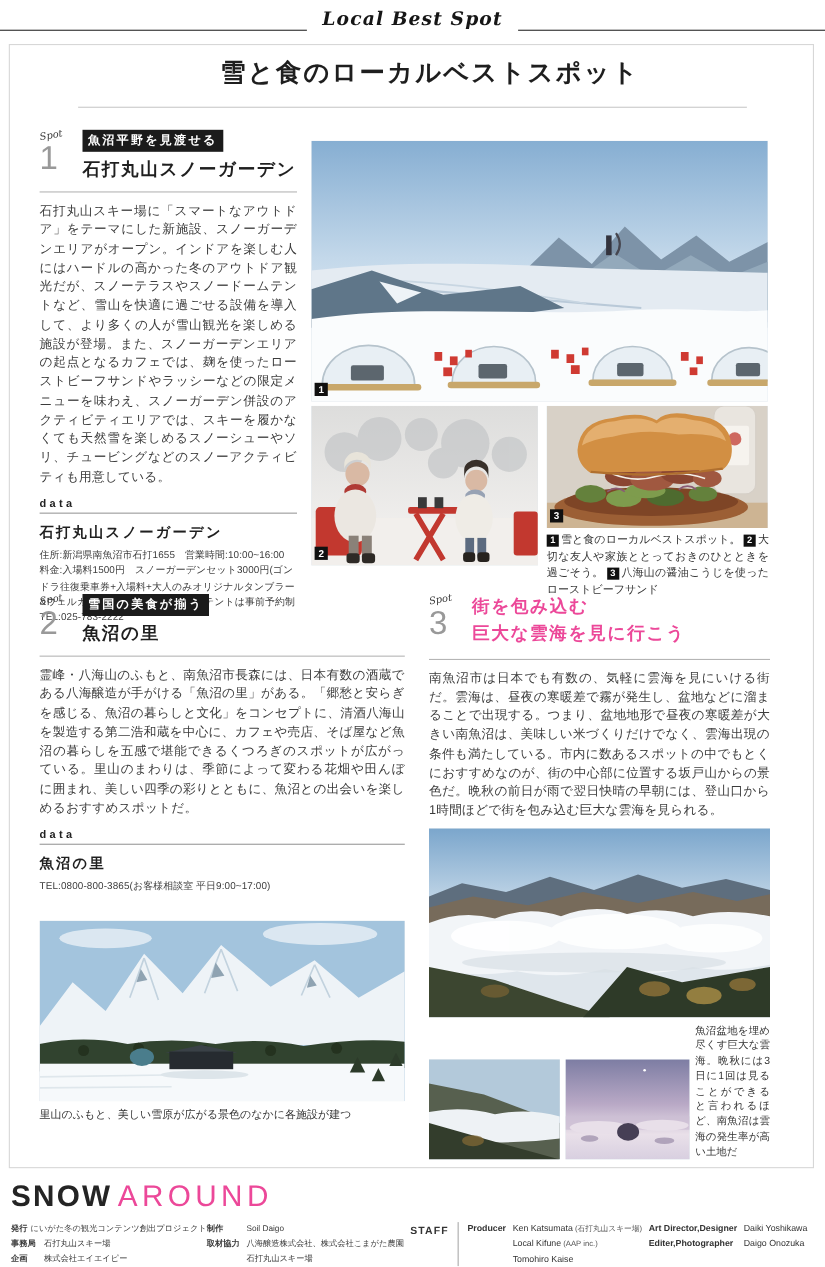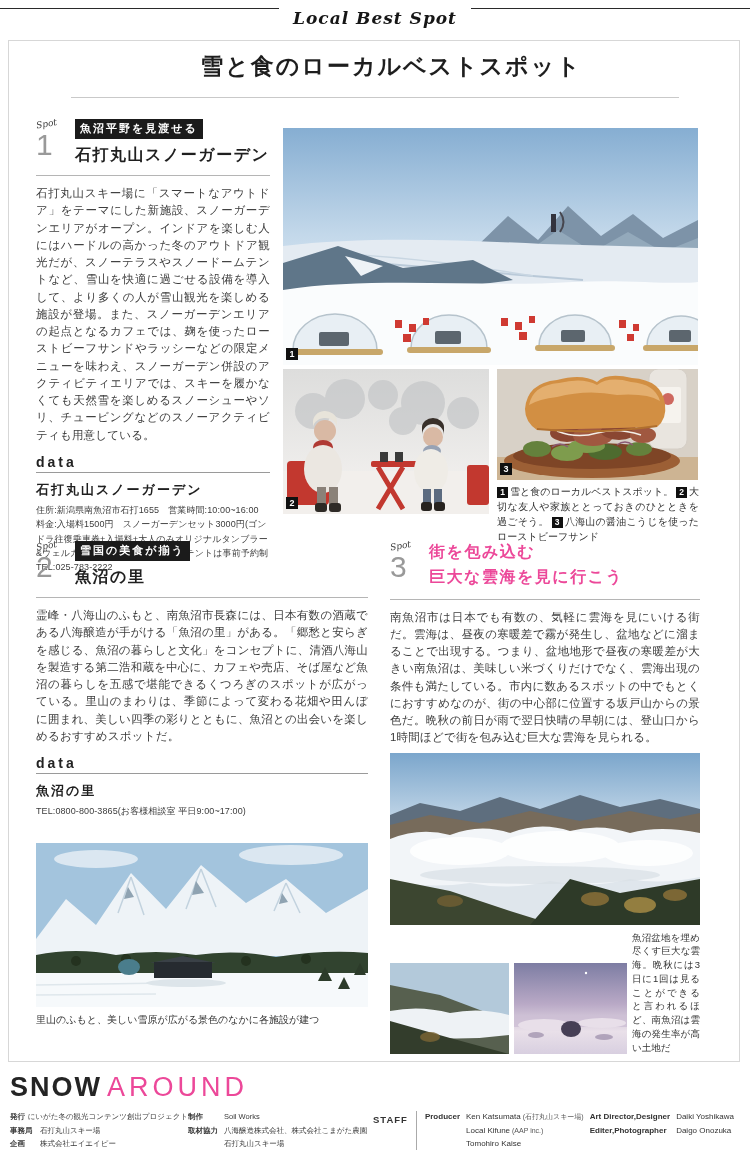--- a/index.html
+++ b/index.html
@@ -1,20 +1,20 @@
 <!DOCTYPE html>
 <html><head>
 <meta charset="utf-8">
 <style>
   html,body{margin:0;padding:0;background:#fff;}
   .page{position:relative;width:750px;height:1152px;background:#fff;overflow:hidden;
         font-family:"Liberation Sans","DejaVu Sans",sans-serif;color:#333;}
 
   
-  .script-header{position:absolute;top:8px;left:0;right:0;display:flex;align-items:flex-start;gap:14px;}
+  .script-header{position:absolute;top:8px;left:0;right:0;display:flex;align-items:flex-end;gap:14px;}
   .script-header .hline{flex:1;height:1px;background:#2a2a2a;}
   .script-text{font-family:"DejaVu Serif","Liberation Serif",serif;font-style:italic;font-weight:bold;
                font-size:17px;color:#161616;letter-spacing:1px;white-space:nowrap;}
 
   
   .frame{position:absolute;left:8px;top:40px;width:732px;height:1022px;border:1px solid #d7d7d7;box-sizing:border-box;}
 
   .main-title{position:absolute;top:51px;left:16px;width:100%;text-align:center;margin:0;
               font-size:23px;font-weight:bold;letter-spacing:2px;color:#1e1e1e;}
   .title-rule{position:absolute;top:97px;left:71px;width:608px;height:1px;background:#c9c9c9;}
@@ -26,21 +26,21 @@
                font-size:9px;color:#3a3a3a;transform:rotate(-10deg);height:10px;}
   .spot-no{display:block;font-size:30px;font-weight:200;color:#999;line-height:1.1;}
   .spot-badge{display:inline-block;background:#1b1b1b;color:#fff;font-size:11px;font-weight:bold;
               letter-spacing:2px;padding:2px 5px 3px;}
   .spot-title{font-size:16px;font-weight:bold;letter-spacing:1.5px;color:#1f1f1f;margin:6px 0 0;}
   .spot-title-line{font-size:16px;font-weight:bold;letter-spacing:1.5px;color:#ec4899;line-height:1.55;}
   .head-rule{height:1px;background:#b5b5b5;margin-top:9px;}
 
   .body-text{font-size:11.5px;line-height:1.5;text-align:justify;color:#3c3c3c;margin:9px 0 0;letter-spacing:0.2px;}
 
-  .data-label{font-size:14px;font-weight:bold;letter-spacing:3px;color:#222;margin-top:10px;}
+  .data-label{font-size:10px;font-weight:bold;letter-spacing:3px;color:#222;margin-top:10px;}
   .data-rule{height:1px;background:#9a9a9a;margin-top:2px;}
   .data-name-txt{font-size:13px;font-weight:bold;letter-spacing:2px;margin:8px 0 4px;color:#1f1f1f;}
   .data-detail{font-size:9px;line-height:1.6;color:#3c3c3c;margin:0;letter-spacing:0.1px;}
 
   
   .photo{position:absolute;overflow:hidden;background:#dfe6ec;}
   .photo svg{display:block;width:100%;height:100%;}
   .photo-flow{position:relative;overflow:hidden;background:#dfe6ec;}
   .photo-flow svg{display:block;width:100%;height:100%;}
   .photo-num{position:absolute;left:3px;bottom:5px;width:12px;height:12px;background:#101010;color:#fff;
@@ -409,21 +409,21 @@
             <span class="cred-value" data-name="credit-value">石打丸山スキー場</span>
           </div>
         <div class="cred-row">
             <span class="cred-label" data-name="credit-label">企画</span>
             <span class="cred-value" data-name="credit-value">株式会社エイエイピー</span>
           </div>
       </div>
       <div class="cred-col c2" data-name="credits-mid">
         <div class="cred-row">
             <span class="cred-label" data-name="credit-label">制作</span>
-            <span class="cred-value" data-name="credit-value">Soil Works</span>
+            <span class="cred-value" data-name="credit-value">Soil Daigo</span>
           </div>
         <div class="cred-row">
             <span class="cred-label" data-name="credit-label">取材協力</span>
             <span class="cred-value" data-name="credit-value">八海醸造株式会社、株式会社こまがた農園</span>
           </div>
         <div class="cred-row">
             <span class="cred-label" data-name="credit-label"></span>
             <span class="cred-value" data-name="credit-value">石打丸山スキー場</span>
           </div>
       </div>

